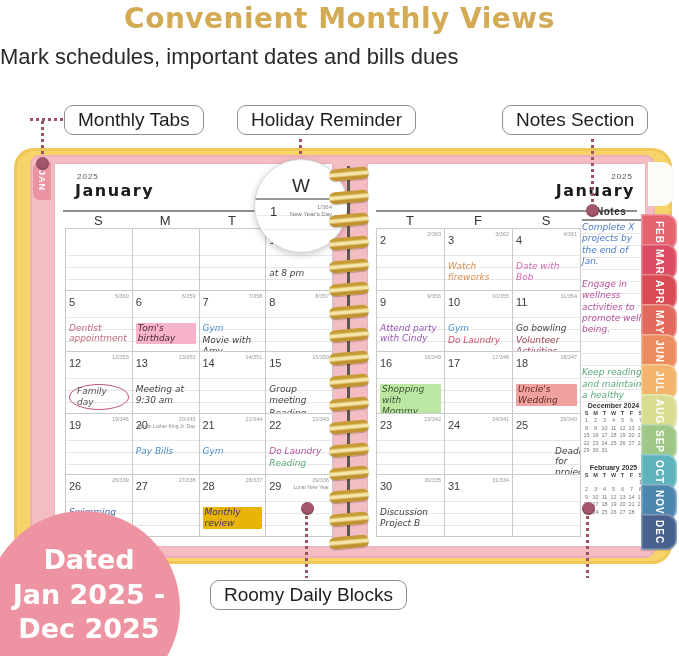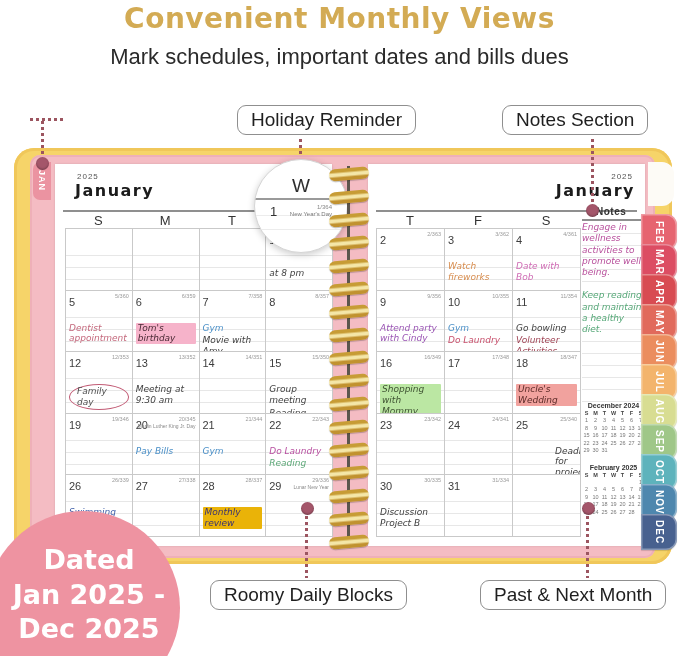--- a/index.html
+++ b/index.html
@@ -3,21 +3,21 @@
 <meta charset="utf-8">
 <style>
   html,body{margin:0;padding:0;background:#fff;}
   .canvas{position:relative;width:679px;height:656px;background:#fff;overflow:hidden;
           font-family:"Liberation Sans",sans-serif;}
 
   
   .title{position:absolute;top:2px;left:0;width:100%;text-align:center;
          font-family:"DejaVu Sans",sans-serif;font-weight:bold;font-size:28px;
          letter-spacing:.5px;color:#d3ab54;}
-  .subtitle{position:absolute;top:44px;left:0;width:100%;text-align:center;
+  .subtitle{position:absolute;top:44px;left:0;width:100%;
             font-size:22px;color:#2a2a2a;}
 
   
   .pill{position:absolute;border:1.5px solid #8f8f8f;border-radius:9px;background:#fff;
         font-size:19px;color:#1f1f1f;padding:3px 13px;white-space:nowrap;z-index:45;}
   .pill-monthly{left:64px;top:105px;}
   .pill-holiday{left:237px;top:105px;}
   .pill-notes{left:502px;top:105px;}
   .pill-roomy{left:210px;top:580px;}
   .pill-past{left:480px;top:580px;}
@@ -116,24 +116,24 @@
   .badge-inner{padding-top:32px;padding-left:12px;font-size:27px;line-height:1.28;}
 </style>
 </head>
 <body>
 
 <div class="canvas">
 
   <div class="title">Convenient Monthly Views</div>
   <div class="subtitle">Mark schedules, important dates and bills dues</div>
 
+  <div class="pill pill-monthly">Monthly Tabs</div>
   <div class="pill pill-holiday">Holiday Reminder</div>
   <div class="pill pill-notes">Notes Section</div>
   <div class="pill pill-roomy">Roomy Daily Blocks</div>
-  <div class="pill pill-past">Past &amp; Next Month</div>
 
   <div class="lead-h" style="left:30px;top:118px;width:34px;"></div>
   <div class="lead-v" style="left:41px;top:121px;height:36px;"></div>
   <div class="anchor" style="left:36px;top:157px;"></div>
   <div class="lead-v" style="left:299px;top:139px;height:18px;"></div>
   <div class="lead-v" style="left:591px;top:139px;height:64px;"></div>
   <div class="anchor" style="left:586px;top:204px;"></div>
   <div class="lead-v" style="left:305px;top:516px;height:62px;"></div>
   <div class="anchor" style="left:301px;top:502px;"></div>
   <div class="lead-v" style="left:586px;top:516px;height:62px;"></div>
@@ -241,20 +241,21 @@
           <div class="cell"><span class="daynum">25</span><span class="corner">25/340</span><div class="entry" style="color: rgb(63, 63, 63); margin-left: 39px;">Deadline for project A</div></div>
           <div class="cell"><span class="daynum">30</span><span class="corner">30/335</span><div class="entry" style="color: rgb(63, 63, 63);">Discussion Project B</div></div>
           <div class="cell"><span class="daynum">31</span><span class="corner">31/334</span></div>
           <div class="cell"></div>
         </div>
       <div class="notes-col">
         <div class="notes-label">Notes</div>
         <div class="notes-rule"></div>
         <div class="notes-ruled"></div>
         <div class="notes-list" id="notes-list">
+            <div class="note" style="color: rgb(74, 120, 200);">Complete X projects by the end of Jan.</div>
             <div class="note" style="color: rgb(184, 80, 156);">Engage in wellness activities to promote well-being.</div>
             <div class="note" style="color: rgb(86, 168, 120);">Keep reading and maintain a healthy diet.</div>
           </div>
         <div class="minicals" id="mini-cals">
             <div class="minical">
               <div class="mc-title">December 2024</div>
               <div class="mc-grid">
                 <span class="hd">S</span>
                 <span class="hd">M</span>
                 <span class="hd">T</span>

